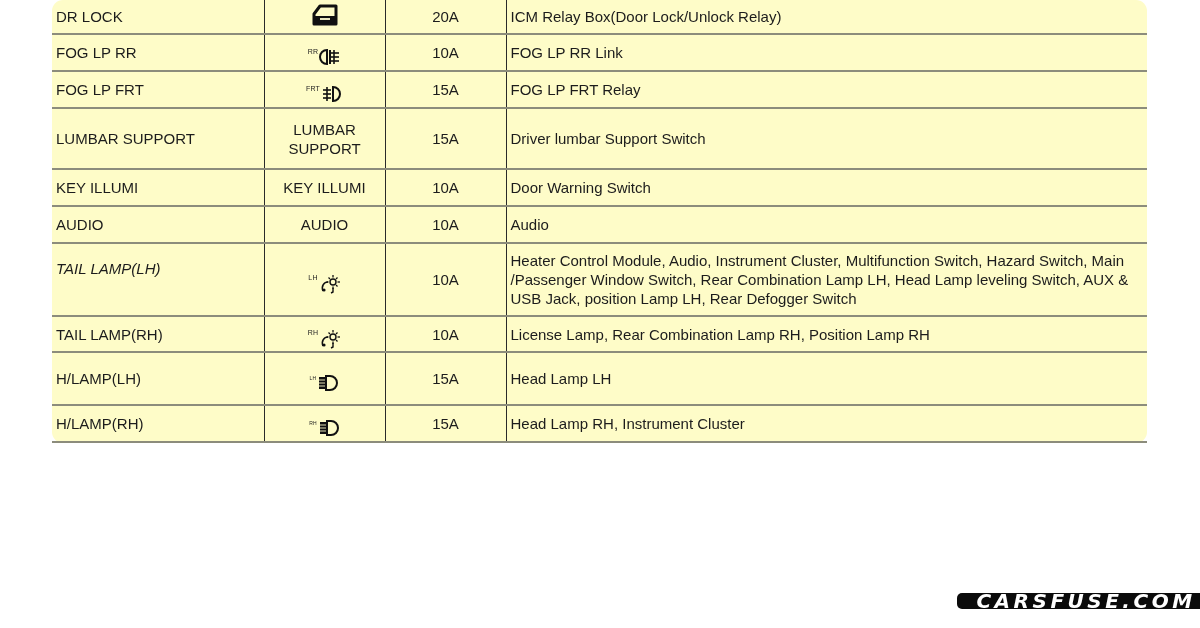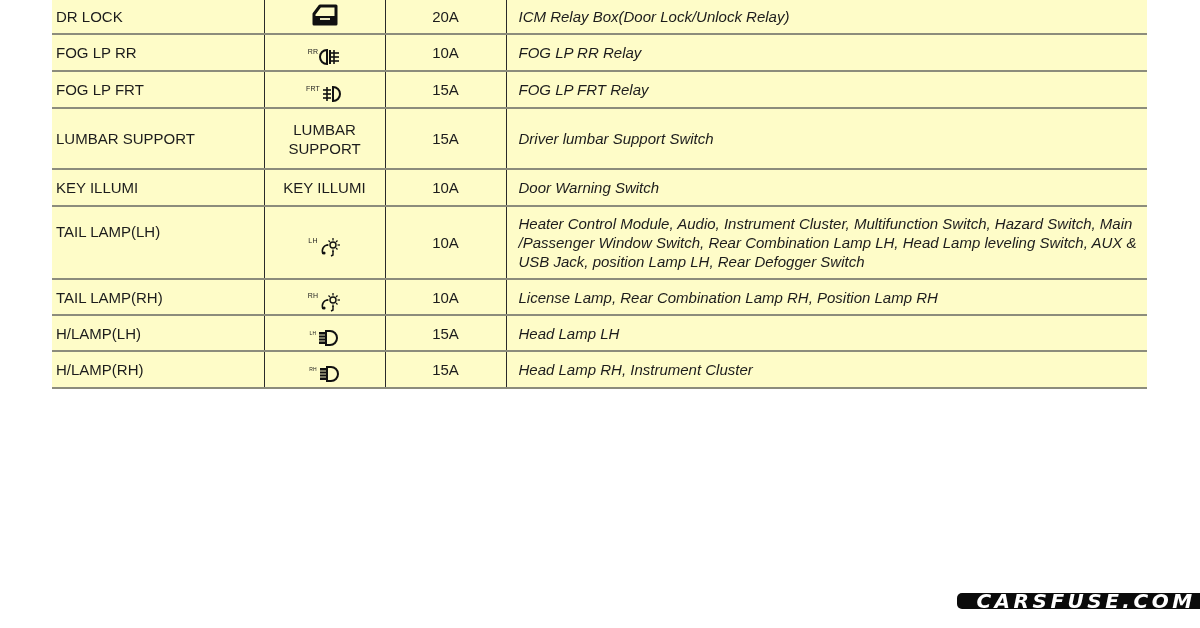--- a/index.html
+++ b/index.html
@@ -9,38 +9,39 @@
       font-family: "Liberation Sans", "DejaVu Sans", sans-serif;
       color: #1c1c1c;
     }
     .fuse-table {
       position: absolute;
       left: 52px; top: 0px;
       width: 1095px;
       background: #fefcc8;
       border-collapse: collapse;
       table-layout: fixed;
+      border-radius: 11px;
     }
     .fuse-table td {
       border-bottom: 2px solid #8c8c7c;
       font-size: 15px;
       vertical-align: middle;
       line-height: 19px;
     }
     .fuse-table td.c-name { width: 212px; padding-left: 4px; }
     .fuse-table td.c-sym {
       width: 121px; text-align: center;
       border-left: 1.5px solid #2a2a2a;
       border-right: 1.5px solid #2a2a2a;
     }
     .fuse-table td.c-amp {
       width: 121px; text-align: center;
       border-right: 1.5px solid #2a2a2a;
     }
-    .fuse-table td.c-desc { padding-left: 12px; font-style: italic; }
+    .fuse-table td.c-desc { padding-left: 4px; }
     .sym-wrap { display: inline-flex; align-items: flex-start; justify-content: center; }
     .sym-sup { font-size: 7px; line-height: 8px; margin-right: 1px; letter-spacing: 0.2px; }
     .sym-text { font-size: 15px; line-height: 19px; }
     svg { display: block; }
 
     .logo {
       position: absolute;
       left: 957px; top: 593px;
       width: 258px; height: 16px;
       background: #0b0b0b;
@@ -84,21 +85,21 @@
                 <line x1="11" y1="2" x2="11" y2="16" stroke="#111" stroke-width="2"></line>
                 <line x1="11" y1="5" x2="20" y2="5" stroke="#111" stroke-width="1.6"></line>
                 <line x1="11" y1="9" x2="20" y2="9" stroke="#111" stroke-width="1.6"></line>
                 <line x1="11" y1="13" x2="20" y2="13" stroke="#111" stroke-width="1.6"></line>
                 <line x1="15" y1="2" x2="15" y2="16" stroke="#111" stroke-width="1.6"></line>
               </svg>
           </span>
         </span>
       </td>
       <td class="c-amp">10A</td>
-      <td class="c-desc">FOG LP RR Relay</td>
+      <td class="c-desc">FOG LP RR Link</td>
     </tr>
     <tr style="height:37px">
       <td class="c-name">FOG LP FRT</td>
       <td class="c-sym">
         <span class="sym-wrap">
           <span class="sym-sup">FRT</span>
           <span>
             <svg width="22" height="18" viewBox="0 0 22 18">
                 <line x1="2" y1="5" x2="10" y2="5" stroke="#111" stroke-width="1.6"></line>
                 <line x1="2" y1="9" x2="10" y2="9" stroke="#111" stroke-width="1.6"></line>
@@ -117,22 +118,28 @@
       <td class="c-sym"><span class="sym-text" style="display:inline-block;width:90px;">LUMBAR SUPPORT</span></td>
       <td class="c-amp">15A</td>
       <td class="c-desc">Driver lumbar Support Switch</td>
     </tr>
     <tr style="height:37px">
       <td class="c-name">KEY ILLUMI</td>
       <td class="c-sym"><span class="sym-text">KEY ILLUMI</span></td>
       <td class="c-amp">10A</td>
       <td class="c-desc">Door Warning Switch</td>
     </tr>
+    <tr style="height:37px">
+      <td class="c-name">AUDIO</td>
+      <td class="c-sym"><span class="sym-text">AUDIO</span></td>
+      <td class="c-amp">10A</td>
+      <td class="c-desc">Audio</td>
+    </tr>
     <tr style="height:73px">
-      <td class="c-name" style="vertical-align:top;padding-top:15px;">TAIL LAMP(LH)</td>
+      <td class="c-name" style="vertical-align:top;padding-top:15px;font-style:italic;">TAIL LAMP(LH)</td>
       <td class="c-sym">
         <span class="sym-wrap">
           <span class="sym-sup">LH</span>
           <span>
             <svg width="22" height="20" viewBox="0 0 22 20">
                 <path d="M4 17 C2 12 5 8 9 8" fill="none" stroke="#111" stroke-width="1.6"></path>
                 <circle cx="5" cy="16" r="1.6" fill="#111"></circle>
                 <circle cx="14" cy="8" r="3" fill="none" stroke="#111" stroke-width="1.4"></circle>
                 <g stroke="#111" stroke-width="1.3">
                   <line x1="14" y1="1" x2="14" y2="3.5"></line>
@@ -171,21 +178,21 @@
                   <line x1="18.5" y1="3.5" x2="17" y2="5"></line>
                 </g>
                 <path d="M14 14 L14 18 L12 19" fill="none" stroke="#111" stroke-width="1.4"></path>
               </svg>
           </span>
         </span>
       </td>
       <td class="c-amp">10A</td>
       <td class="c-desc">License Lamp, Rear Combination Lamp RH, Position Lamp RH</td>
     </tr>
-    <tr style="height:36px">
+    <tr style="height:53px">
       <td class="c-name">H/LAMP(LH)</td>
       <td class="c-sym">
         <span class="sym-wrap">
           <span class="sym-sup" style="font-size:5px;">LH</span>
           <span>
             <svg width="22" height="18" viewBox="0 0 22 18">
                 <rect x="2" y="3" width="6" height="12" fill="#111"></rect>
                 <g stroke="#fefcc8" stroke-width="0.9">
                   <line x1="2" y1="6" x2="8" y2="6"></line>
                   <line x1="2" y1="9" x2="8" y2="9"></line>

